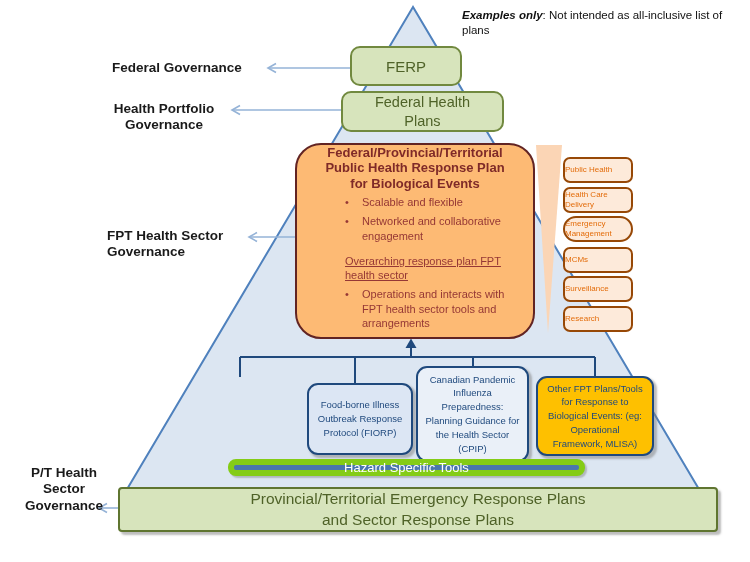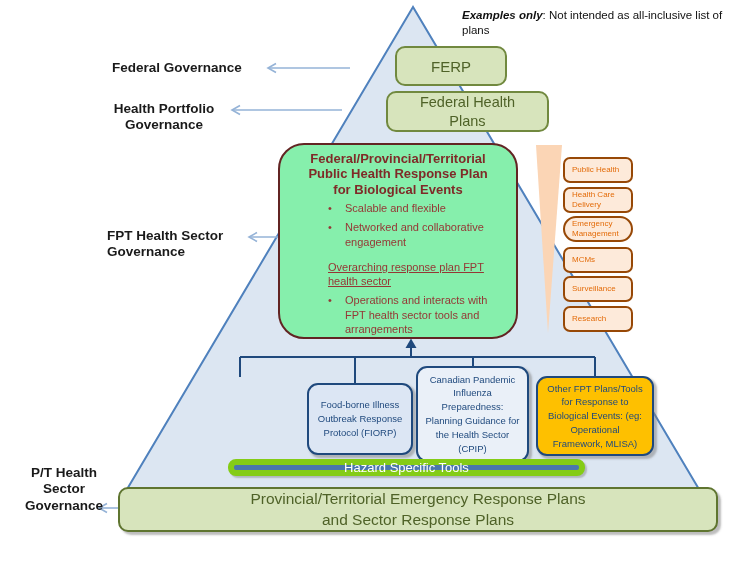--- a/index.html
+++ b/index.html
@@ -19,44 +19,44 @@
   .gov{color:#1a1a1a;font-weight:bold;font-size:13.5px;line-height:1.22;}
   .gov.federal{left:112px;top:60px;width:160px;}
   .gov.portfolio{left:98px;top:101px;width:132px;text-align:center;}
   .gov.fpt{left:107px;top:228px;width:150px;text-align:left;}
   .gov.pt{left:16px;top:465px;width:96px;text-align:center;}
 
   
   .greenbox{
     background:#d7e4bc;border:2.5px solid #71893f;border-radius:10px;
     color:#4f6228;display:flex;align-items:center;justify-content:center;
-    text-align:center;box-sizing:border-box;margin-left:45px;
+    text-align:center;box-sizing:border-box;
   }
   .ferp{left:350px;top:46px;width:112px;height:40px;font-size:15px;}
   .fedhealth{left:341px;top:91px;width:163px;height:41px;font-size:14.5px;line-height:1.25;}
 
   
   .pinkbox{
-    left:278px;top:143px;width:240px;height:196px;box-sizing:border-box;
-    background:#86efac;border:2.5px solid #622423;border-radius:26px;
-    padding-top:6px;
+    left:295px;top:143px;width:240px;height:196px;box-sizing:border-box;
+    background:#fdba74;border:2.5px solid #622423;border-radius:26px;
+    padding-top:0;
   }
   .pinkbox .title{font-weight:bold;color:#7f2a28;font-size:13px;line-height:1.18;text-align:center;}
   .pinkbox .body{color:#953735;font-size:11px;line-height:1.3;}
   .pinkbox .bullets{margin-top:4px;}
   .pinkbox .bullet{display:flex;padding-left:48px;padding-right:12px;margin-bottom:5px;}
   .pinkbox .bullet::before{content:"\2022";width:17px;flex:0 0 17px;}
   .pinkbox .para{margin-top:11px;margin-bottom:5px;padding-left:48px;padding-right:10px;text-decoration:underline;}
 
   
   .cap{
     left:563px;width:70px;height:26px;box-sizing:border-box;
     background:#fdeada;border:2px solid #974806;border-radius:7px;
     color:#e36c0a;font-size:8px;line-height:1.25;
-    display:flex;align-items:center;padding-left:7px;overflow:hidden;
+    display:flex;align-items:center;overflow:hidden;
   }
 
   
   .tool{
     box-sizing:border-box;border-radius:11px;border:2px solid #1f497d;color:#1f497d;
     display:flex;align-items:center;justify-content:center;text-align:center;
     font-size:9.5px;line-height:1.45;padding:3px 7px;
     box-shadow:2.5px 2.5px 2px rgba(125,125,125,0.5);
   }
   .tool.t1{left:180px;top:376px;width:120px;height:80px;background:#c6d5ec;}
@@ -68,21 +68,21 @@
   .hazard{
     left:228px;top:459px;width:357px;height:17px;box-sizing:border-box;
     background:#4a76ad;border:6px solid #84cc16;border-radius:8px;
     color:#ffffff;font-size:13px;display:flex;align-items:center;justify-content:center;
     box-shadow:2px 2px 1.5px rgba(125,125,125,0.45);
   }
 
   
   .ptplans{
     left:118px;top:487px;width:600px;height:45px;box-sizing:border-box;
-    background:#d7e4bc;border:2.5px solid #5f7530;border-radius:10px;
+    background:#d7e4bc;border:2.5px solid #5f7530;border-radius:4px;
     color:#4f6228;font-size:15.5px;line-height:1.32;
     display:flex;flex-direction:column;align-items:center;justify-content:center;text-align:center;
     box-shadow:3px 3px 2px rgba(125,125,125,0.5);
   }
 </style>
 </head>
 <body>
 
 <div class="stage">
 

